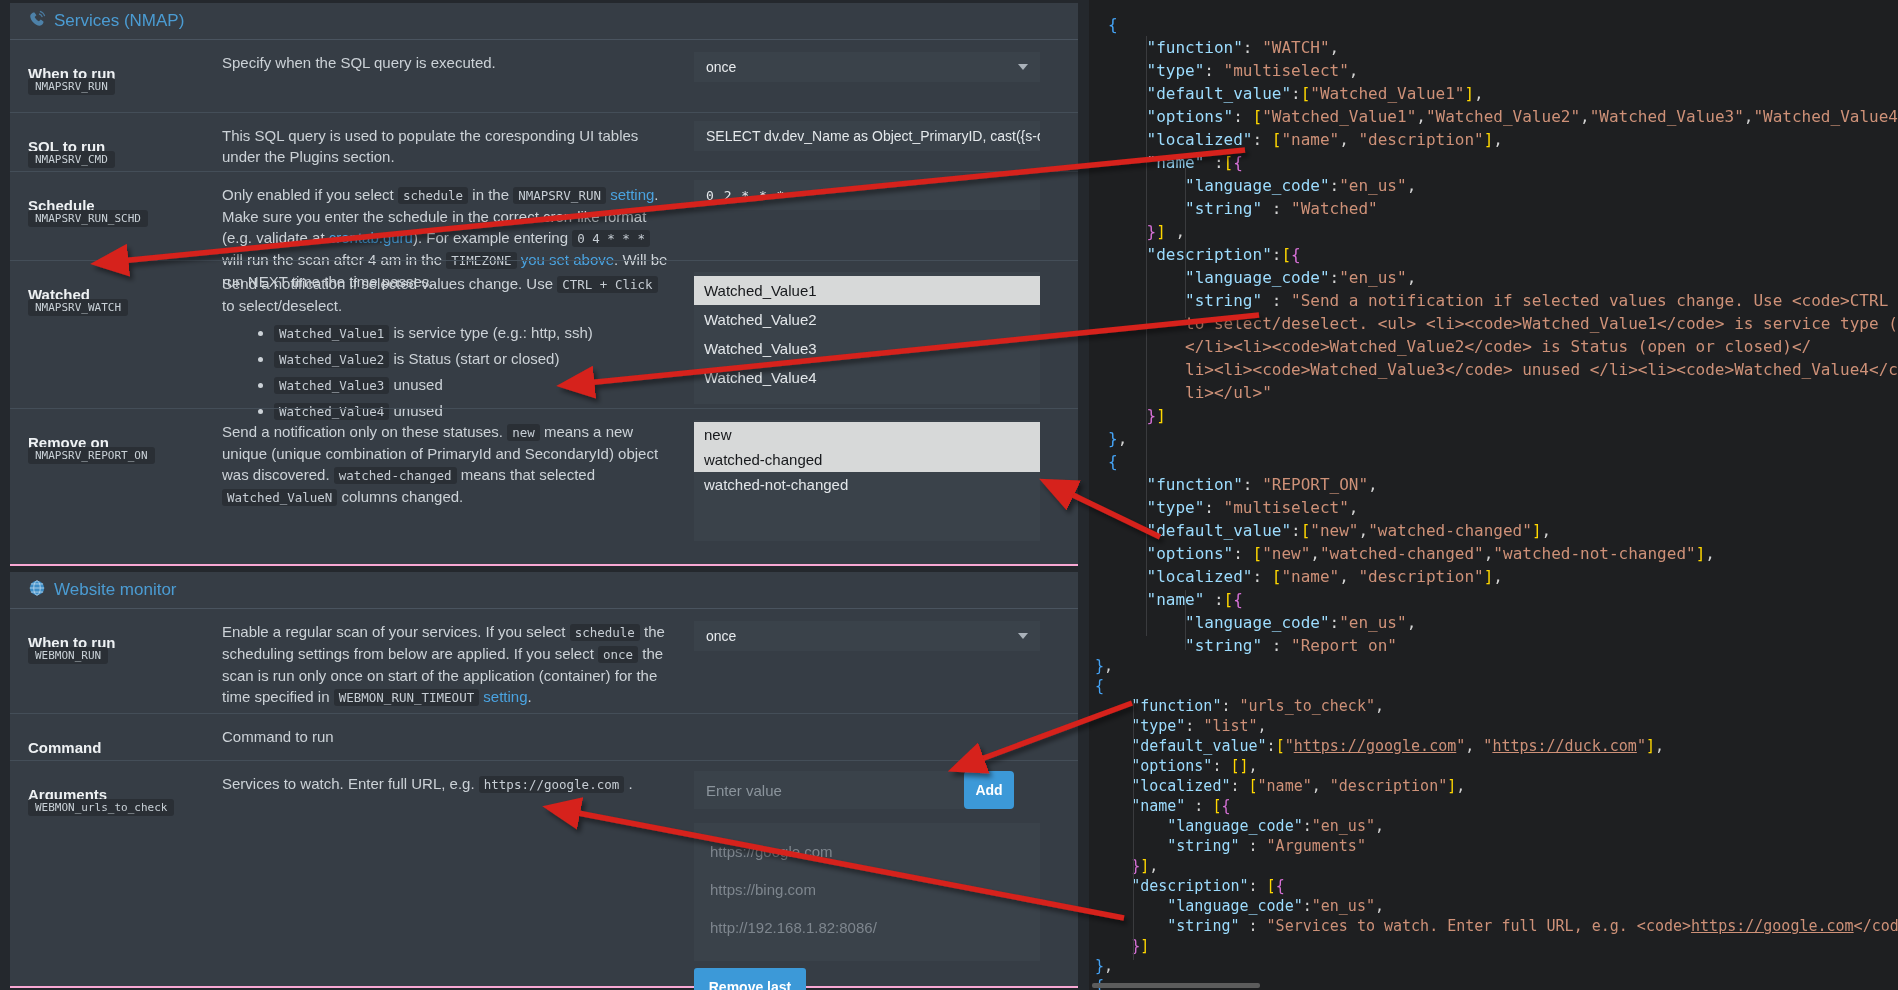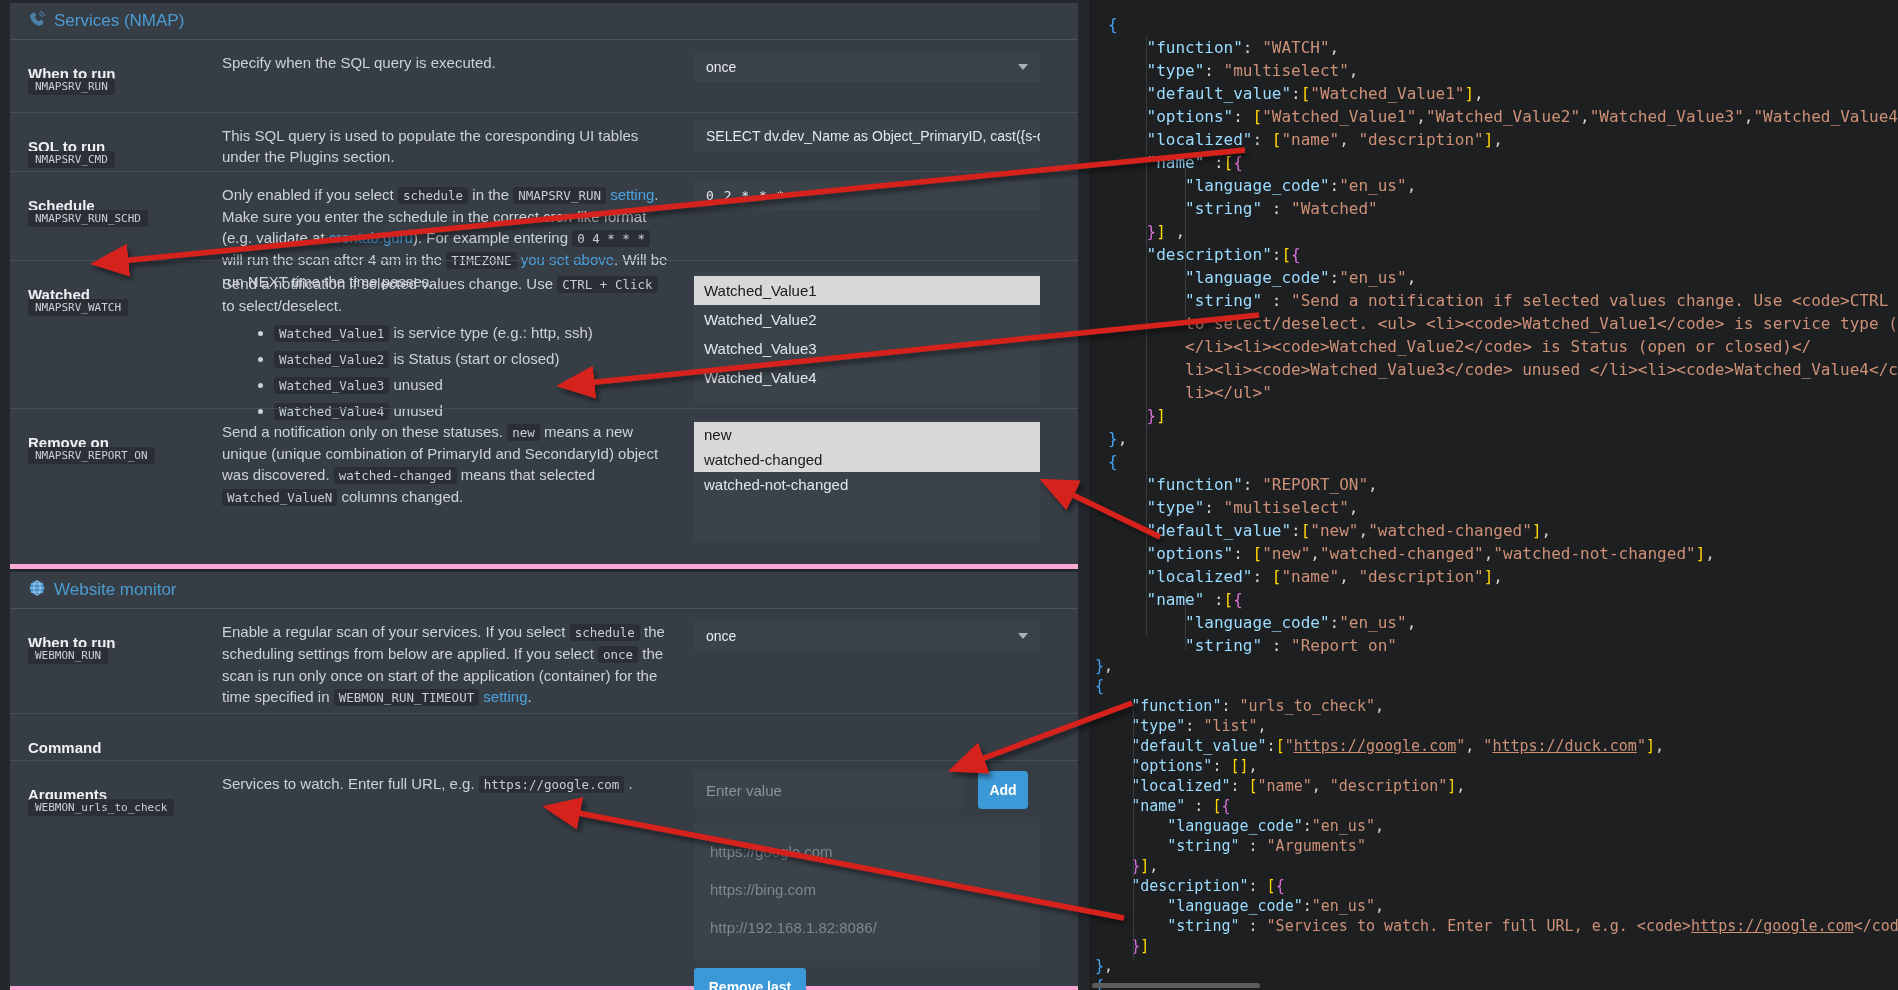--- a/index.html
+++ b/index.html
@@ -1,18 +1,18 @@
 <!DOCTYPE html>
 <html><head>
 <meta charset="utf-8">
 <style>
   html,body{margin:0;padding:0}
   body{width:1898px;height:990px;position:relative;overflow:hidden;background:#24282d;
        font-family:"Liberation Sans",sans-serif;}
-  .card{position:absolute;left:10px;width:1068px;background:#363d45;border-bottom:5px solid #f9a8d4;}
+  .card{position:absolute;left:10px;width:1068px;background:#363d45;border-bottom:2px solid #f9a8d4;}
   #card-0{top:3px;height:561px}
   #card-1{top:572px;height:414px}
   .card-header{position:relative;height:36px;border-bottom:1px solid #4a545f;display:flex;align-items:center;padding-left:18px;gap:8px}
   .card-title{color:#4b9cd3;font-size:17px}
   .hicon{width:18px;height:18px;display:inline-block}
   .rows{position:relative}
   .row{position:relative;border-top:1px solid #444e58}
   .row:first-child{border-top:none}
   #card-0 .row:nth-child(1){height:72px}
   #card-0 .row:nth-child(2){height:58px}
@@ -39,21 +39,21 @@
   .tinput{margin-top:8px;height:30px;background:#3a424a;color:#e4e8eb;font-size:14px;display:flex;
        align-items:center;padding:0 12px;white-space:nowrap;overflow:hidden}
   .tinput.mono{font-family:"DejaVu Sans Mono",monospace;font-size:13px;letter-spacing:1px}
   .msel{margin-top:11px;background:#3a424a;padding:4px 0;overflow:hidden}
   #card-0 .row:nth-child(4) .msel{height:124px}
   #card-0 .row:nth-child(5) .msel{height:117px;padding:2px 0}
   .opt{color:#e3e7ea;font-size:15px;display:flex;align-items:center;padding:0 10px;cursor:pointer}
   #card-0 .row:nth-child(4) .opt{height:29px}
   #card-0 .row:nth-child(5) .opt{height:25px}
   .opt.seld{background:#d7d9d9;color:#17191c}
-  .list-top{margin-top:10px;display:flex;gap:14px}
+  .list-top{margin-top:10px;display:flex;}
   .list-input{width:246px;height:38px;background:#3a424a;color:#8b949c;font-size:15px;display:flex;
        align-items:center;padding:0 12px}
   .btn{background:#3c99d8;color:#fff;font-size:14px;font-weight:bold;border:none;border-radius:4px;
        display:flex;align-items:center;justify-content:center;cursor:pointer}
   .add-btn{width:50px;height:38px}
   .url-box{margin-top:14px;height:118px;background:#3a424a;padding:10px 16px;overflow:hidden}
   .url-item{color:#7e868e;font-size:15px;line-height:38px;white-space:nowrap}
   .rm-btn{margin-top:7px;width:112px;height:37px;border-radius:3px}
   
   #code{position:absolute;left:1089px;top:0;width:809px;height:990px;background:#1e1f21;overflow:hidden}
@@ -161,20 +161,21 @@
           <div class="desc"><span>Enable a regular scan of your services. If you select </span><span class="c">schedule</span><span> the scheduling settings from below are applied. If you select </span><span class="c">once</span><span> the scan is run only once on start of the application (container) for the time specified in </span><span class="c">WEBMON_RUN_TIMEOUT</span><span> </span><span class="lnk">setting</span><span>.</span></div>
           <div class="ctl">
             <div class="sel">
               <span>once</span>
               <span class="chev"></span>
             </div>
           </div>
         </div>
         <div class="row">
           <div class="lbl">Command</div>
+          <div class="desc"><span>Command to run</span></div>
         </div>
         <div class="row">
           <div class="lbl">Arguments</div>
           <div class="chip">WEBMON_urls_to_check</div>
           <div class="desc"><span>Services to watch. Enter full URL, e.g. </span><span class="c">https://google.com</span><span> .</span></div>
           <div class="ctl">
             <div class="list-top">
               <div class="list-input">Enter value</div>
               <div class="btn add-btn">Add</div>
             </div>

